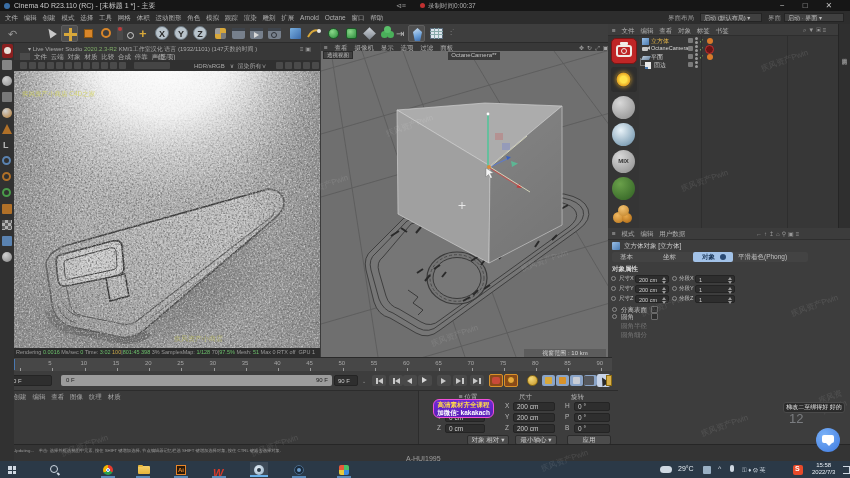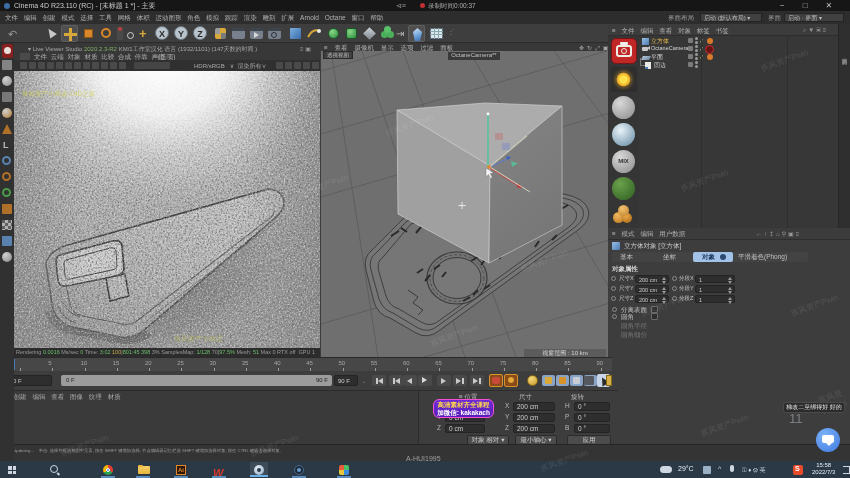--- a/index.html
+++ b/index.html
@@ -621,21 +621,21 @@
     <div class="abs" style="left:843px;top:5px;width:7px;height:8px;border:1px solid #cfd8e2;border-left:none;"></div>
   </div>
 
 <div class="abs" style="left:433px;top:399px;width:61px;height:19px;background:linear-gradient(#6c2bd6,#5a1fb8);border:1.5px solid #f050d8;border-radius:6px;z-index:50;text-align:center;">
   <div style="font-size:6.5px;font-weight:bold;color:#ffd94a;line-height:8px;margin-top:1px;">高清素材齐全课程</div>
   <div style="font-size:6.5px;font-weight:bold;color:#ffffff;line-height:7px;">加微信: kakakach</div>
 </div>
 <div class="abs" style="left:783px;top:402px;width:62px;height:11px;background:#2b2b2b;border:1px solid #4a4a4a;border-radius:3px;z-index:50;">
   <div style="font-size:6px;color:#e8e8e8;text-align:center;line-height:9px;">梯改二至绑得好 好的</div>
 </div>
-<div class="abs" style="left:789px;top:411px;font-size:13px;color:#b8bcc2;opacity:0.5;z-index:49;">11</div>
+<div class="abs" style="left:789px;top:411px;font-size:13px;color:#b8bcc2;opacity:0.5;z-index:49;">12</div>
 <div class="abs" style="left:816px;top:428px;width:24px;height:24px;border-radius:50%;background:radial-gradient(circle at 35% 30%,#7ab2f8,#3f7ae0);z-index:50;">
   <div style="position:absolute;left:6px;top:7px;width:12px;height:8px;background:#fff;border-radius:2px;"></div>
   <div style="position:absolute;left:10px;top:15px;width:0;height:0;border-left:3px solid transparent;border-right:3px solid transparent;border-top:3px solid #fff;"></div>
 </div>
 
 <div id="wm">
     <div class="abs" style="left:70px;top:120px;font-size:8px;color:#ffffff;opacity:0.10;transform:rotate(-20deg);z-index:40;">疾风资产Pwin</div>
     <div class="abs" style="left:235px;top:255px;font-size:8px;color:#ffffff;opacity:0.10;transform:rotate(-20deg);z-index:40;">疾风资产Pwin</div>
     <div class="abs" style="left:90px;top:330px;font-size:8px;color:#ffffff;opacity:0.10;transform:rotate(-20deg);z-index:40;">疾风资产Pwin</div>
     <div class="abs" style="left:385px;top:120px;font-size:8px;color:#ffffff;opacity:0.10;transform:rotate(-20deg);z-index:40;">疾风资产Pwin</div>

